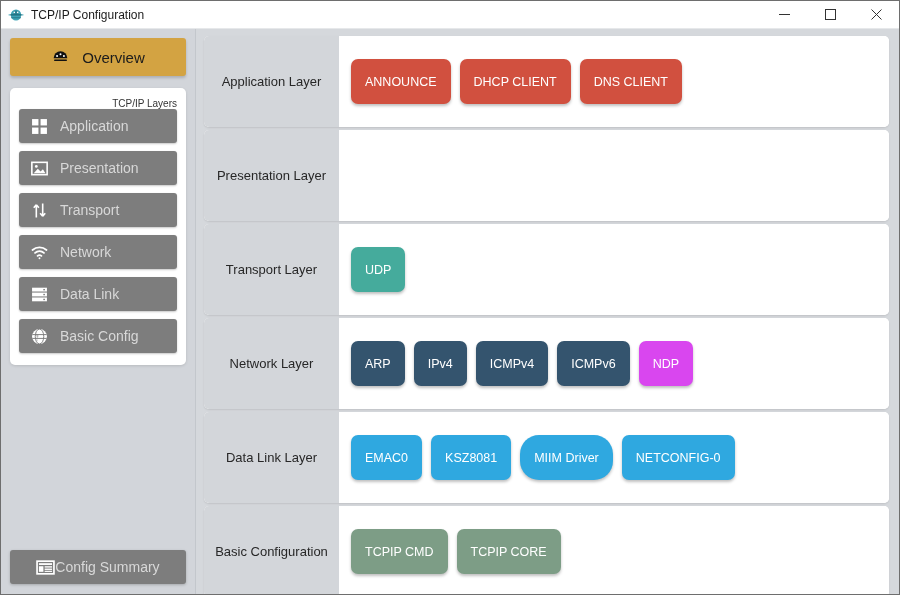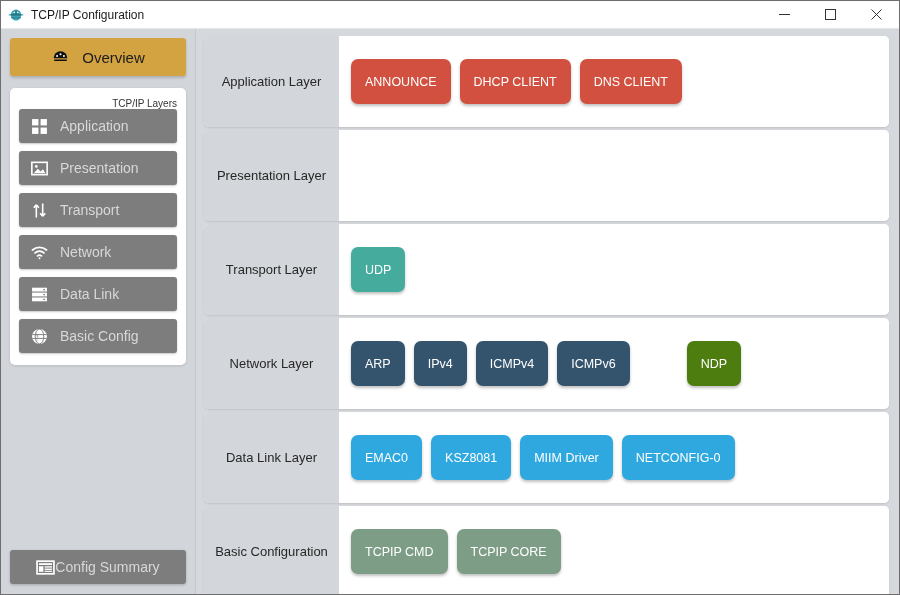--- a/index.html
+++ b/index.html
@@ -352,29 +352,29 @@
               <div class="chip" style="background: rgb(69, 171, 156);">UDP</div>
             </div>
           </div>
           <div class="layer-row">
             <div class="row-label">Network Layer</div>
             <div class="row-items">
               <div class="chip" style="background: rgb(52, 84, 110);">ARP</div>
               <div class="chip" style="background: rgb(52, 84, 110);">IPv4</div>
               <div class="chip" style="background: rgb(52, 84, 110);">ICMPv4</div>
               <div class="chip" style="background: rgb(52, 84, 110);">ICMPv6</div>
-              <div class="chip" style="background: #4d7c0f; margin-left: 48px;">NDP</div>
+              <div class="chip" style="background: #d946ef;">NDP</div>
             </div>
           </div>
           <div class="layer-row">
             <div class="row-label">Data Link Layer</div>
             <div class="row-items">
               <div class="chip" style="background: rgb(47, 168, 224);">EMAC0</div>
               <div class="chip" style="background: rgb(47, 168, 224);">KSZ8081</div>
-              <div class="chip" style="background: rgb(47, 168, 224);">MIIM Driver</div>
+              <div class="chip" style="background: rgb(47, 168, 224); border-radius: 19px;">MIIM Driver</div>
               <div class="chip" style="background: rgb(47, 168, 224);">NETCONFIG-0</div>
             </div>
           </div>
           <div class="layer-row">
             <div class="row-label">Basic Configuration</div>
             <div class="row-items">
               <div class="chip" style="background: rgb(125, 157, 134);">TCPIP CMD</div>
               <div class="chip" style="background: rgb(125, 157, 134);">TCPIP CORE</div>
             </div>
           </div>

